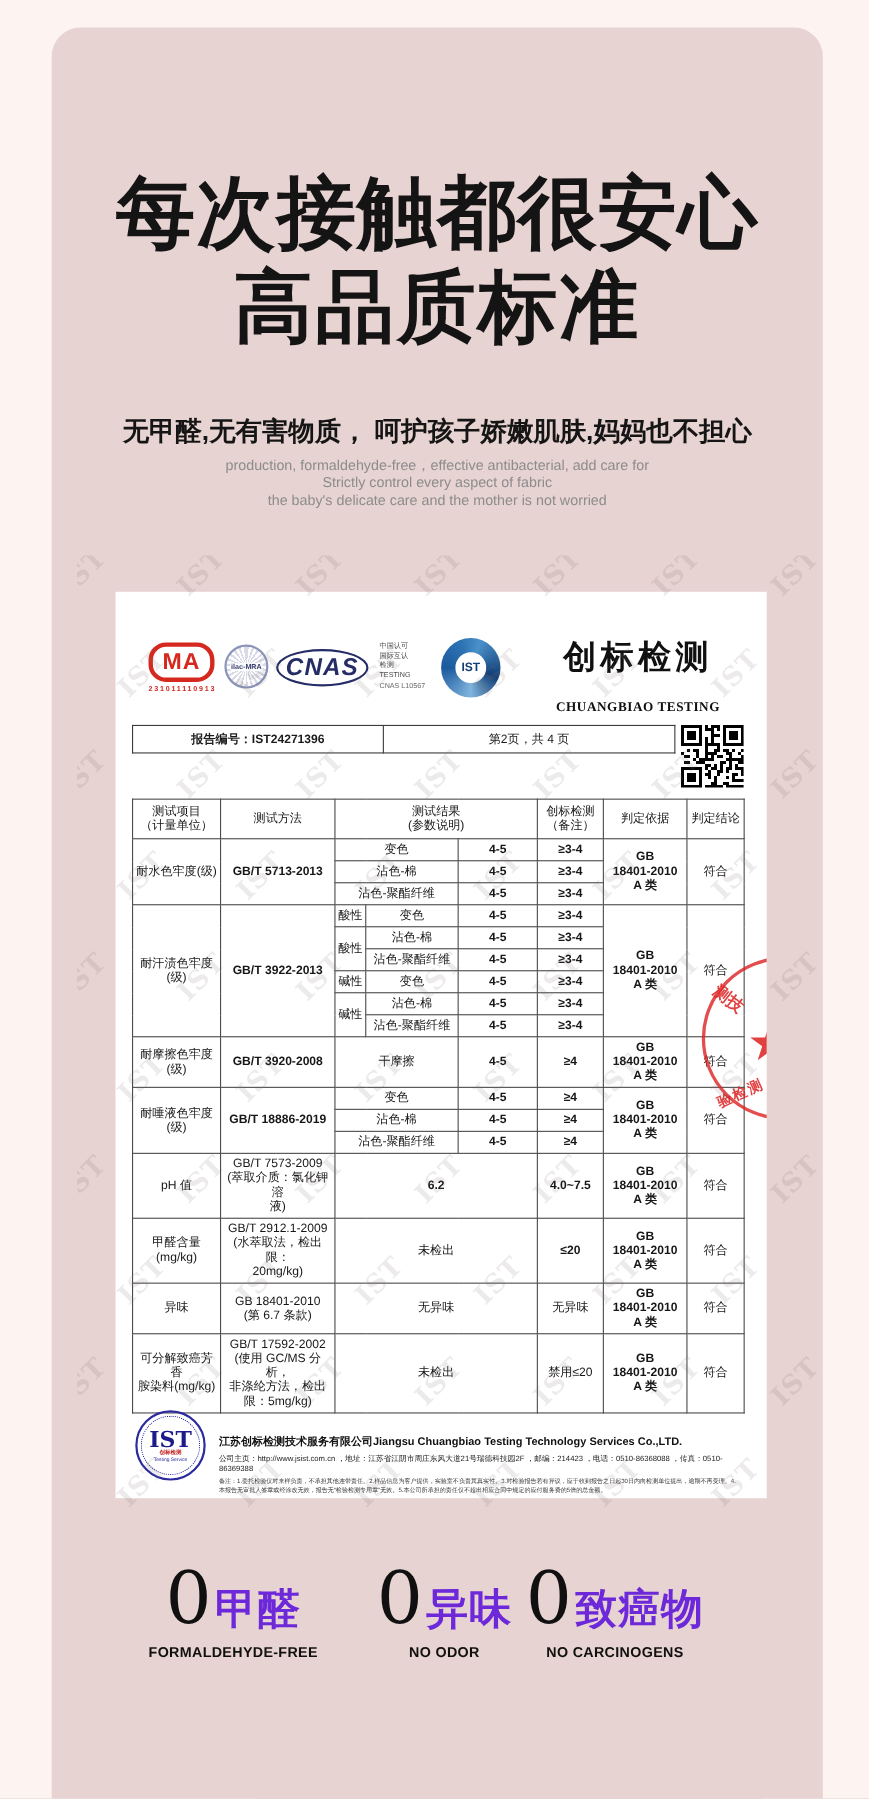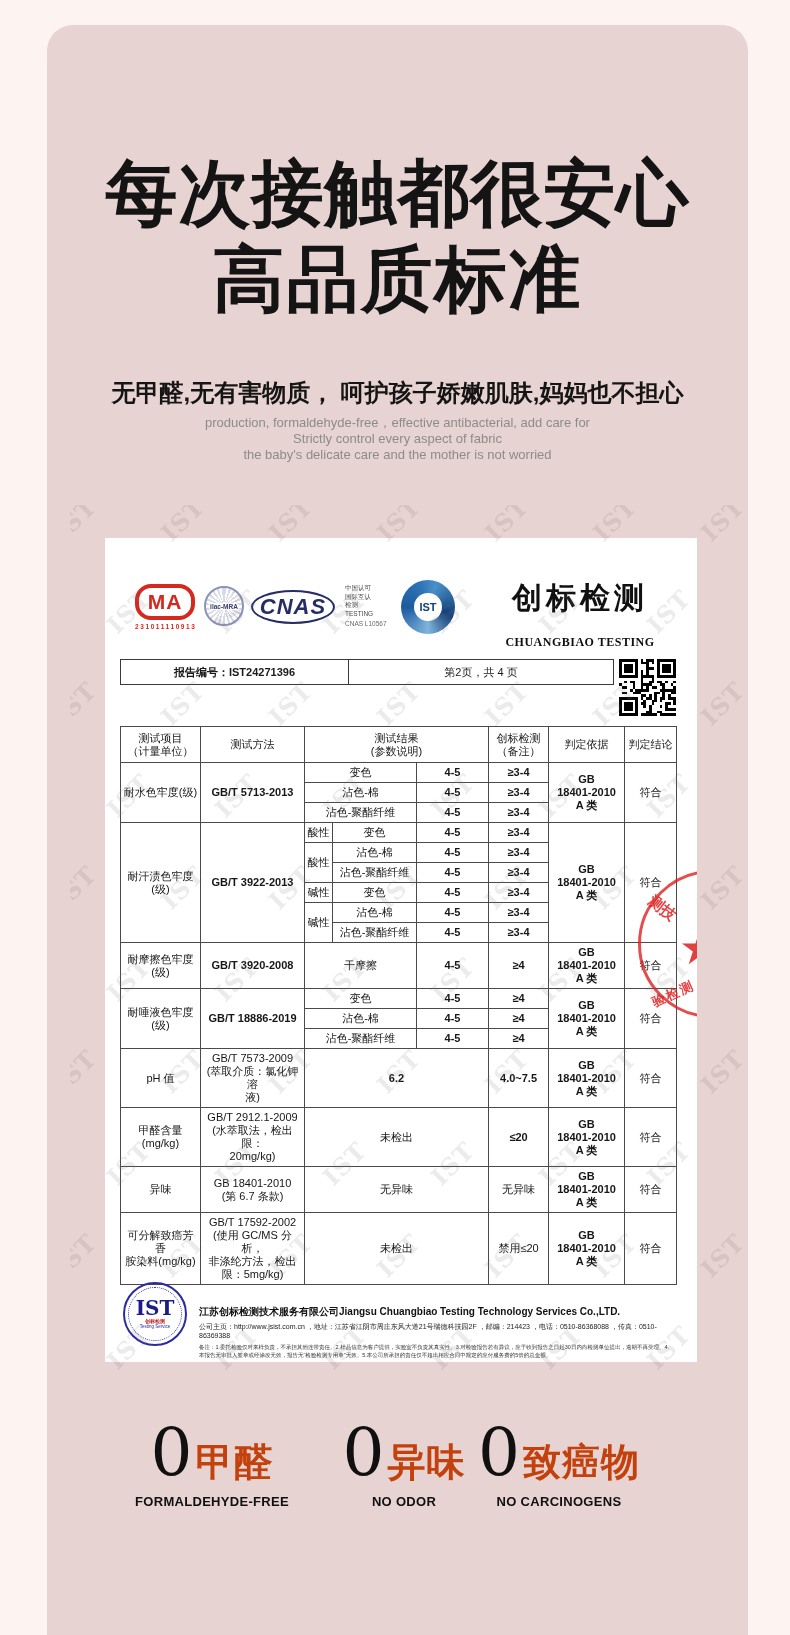--- a/index.html
+++ b/index.html
@@ -72,21 +72,21 @@
   .ist-stamp .sub-blue{font-size:4.5px;color:#2b2b9e;line-height:6px}
   .foot-text{position:absolute;left:94px;top:768px;width:486px}
   .foot-company{font-size:10px;font-weight:700;line-height:12px;color:#111}
   .foot-address{font-size:7px;line-height:9px;color:#222;margin-top:4px}
   .foot-remarks{font-size:5.5px;line-height:8px;color:#333;margin-top:3px}
 
   
   .badge{position:absolute;top:1395px;transform:translateX(-50%);text-align:center;white-space:nowrap}
   .badge .row{display:flex;align-items:baseline;justify-content:center}
   .badge .zero{font-family:"DejaVu Serif","Liberation Serif",serif;font-size:66px;font-weight:400;line-height:66px;color:#101010}
-  .badge .lbl{font-size:38px;font-weight:800;color:#c2410c;margin-left:3px;letter-spacing:1px}
+  .badge .lbl{font-size:38px;font-weight:800;color:#6d28d9;margin-left:3px;letter-spacing:1px}
   .badge .cap{margin-top:6px;font-size:13px;font-weight:700;color:#101010;letter-spacing:.3px}
   .b1{left:165px}.b2{left:357px}.b3{left:512px}
 </style>
 </head>
 <body>
 
 <div class="panel">
 
   <div class="hero-line t1">每次接触都很安心</div>
   <div class="hero-line t2">高品质标准</div>

